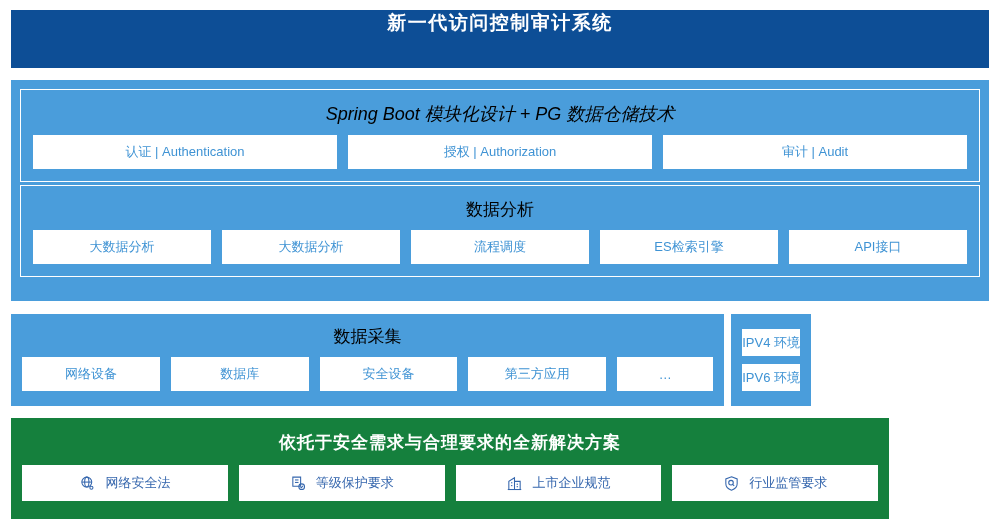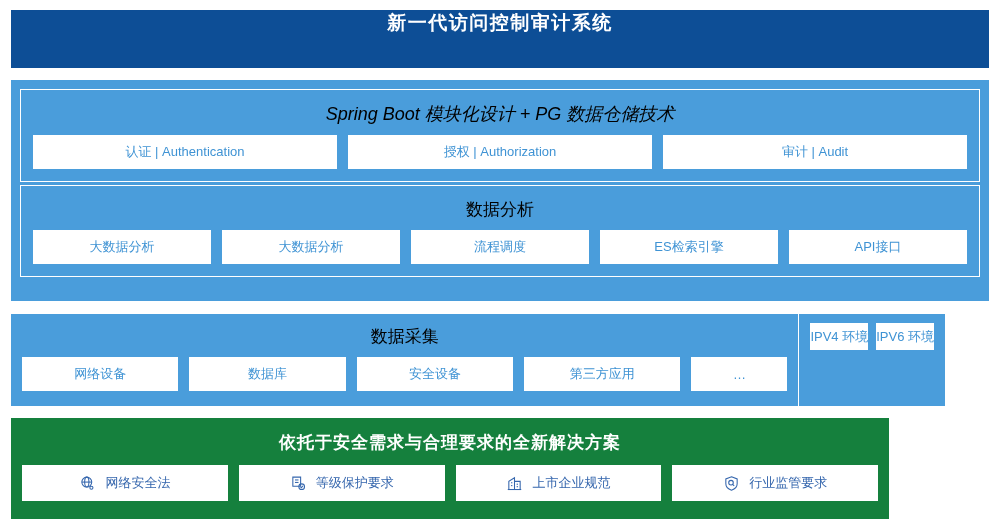--- a/index.html
+++ b/index.html
@@ -86,38 +86,38 @@
   }
   .chip.narrow {
     flex: 0 0 96px;
   }
 
   
   .collect-wrap {
     position: absolute;
     left: 11px;
     top: 314px;
-    width: 934px;
+    width: 800px;
     height: 92px;
     display: flex;
-    gap: 1px;
+    gap: 7px;
   }
 
   .collect-panel {
     width: 801px;
     background: #4a9ddb;
     padding: 7px 11px 11px 11px;
   }
 
   .env-panel {
     flex: 1 1 auto;
     background: #4a9ddb;
     padding: 9px 11px;
     display: flex;
-    flex-direction: row;
+    flex-direction: column;
     justify-content: center;
     gap: 8px;
   }
   .env-chip {
     background: #ffffff;
     height: 27px;
     display: flex;
     align-items: center;
     justify-content: center;
     color: #3f93d4;

